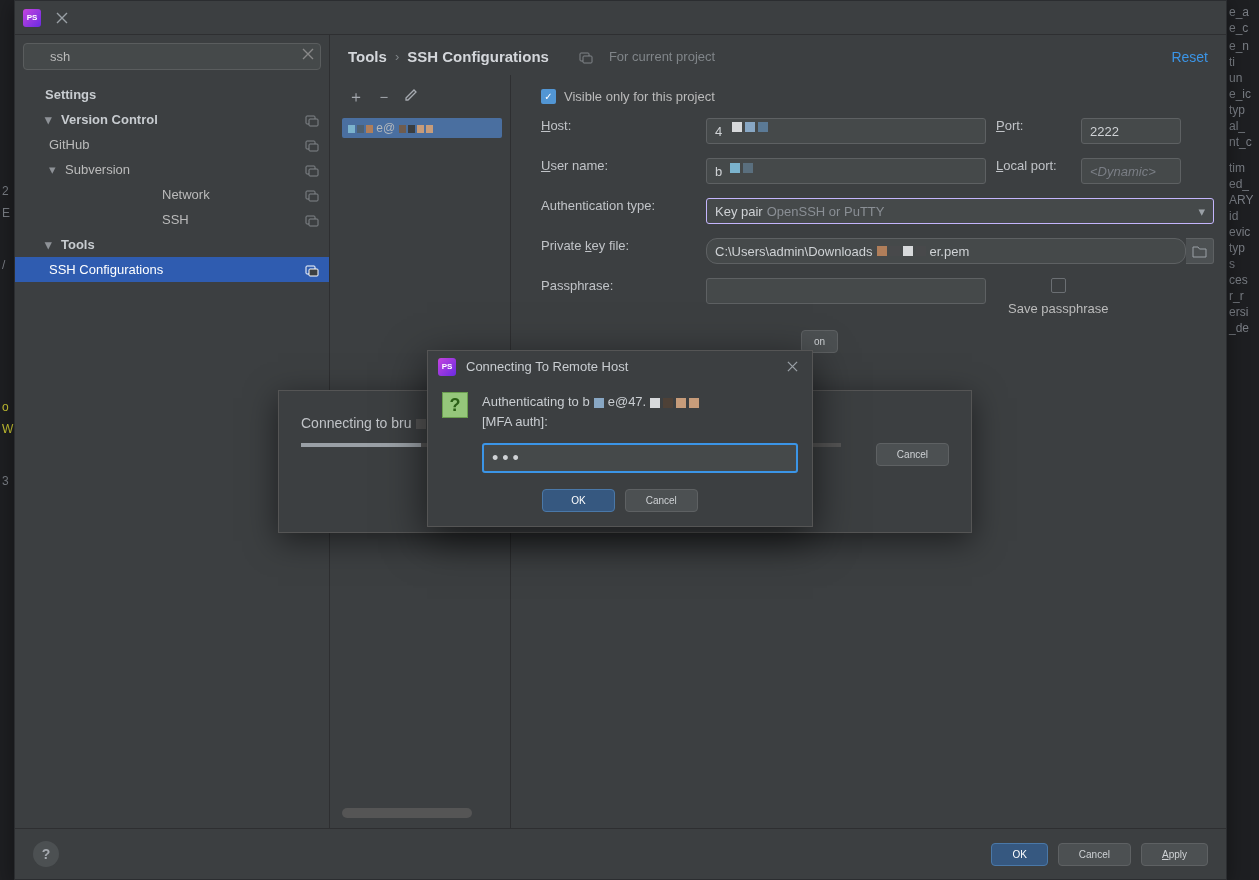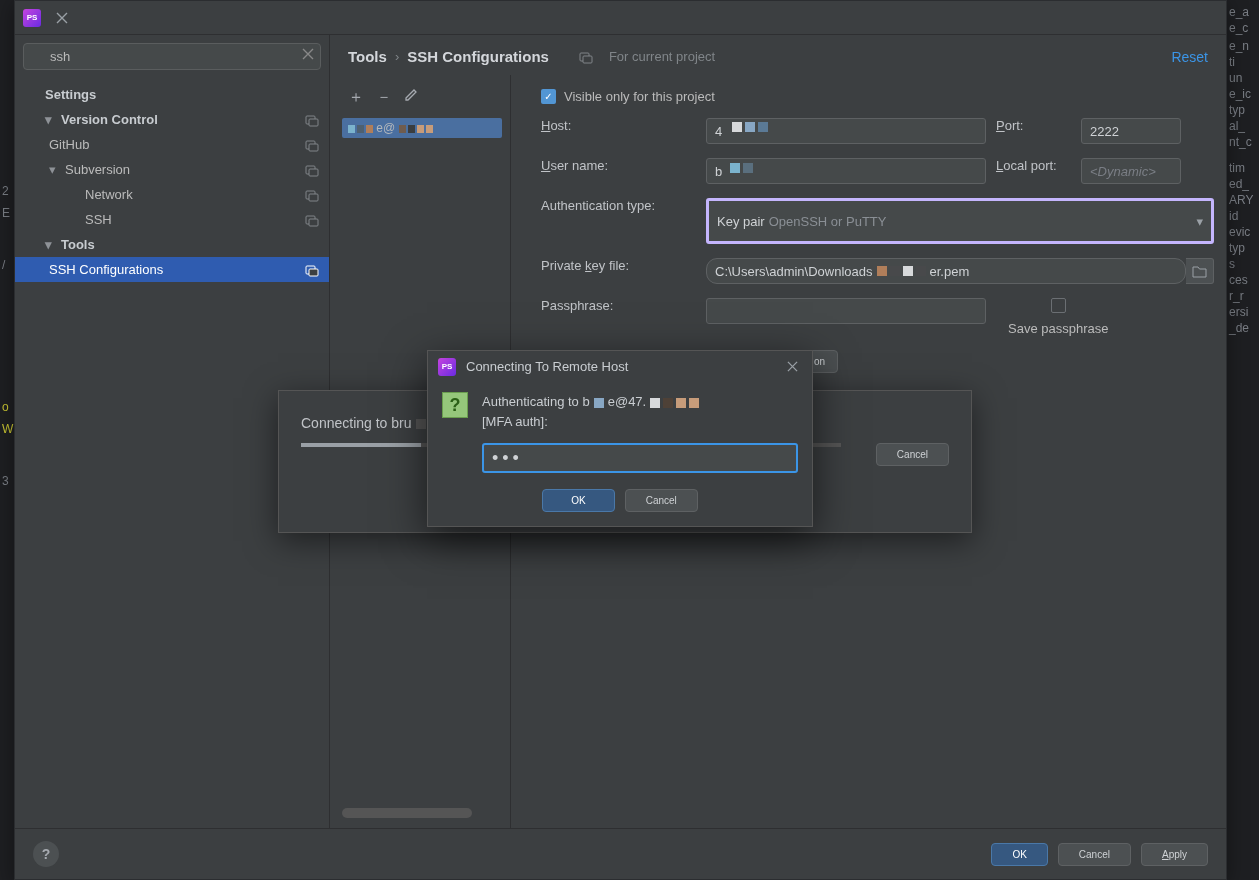--- a/index.html
+++ b/index.html
@@ -93,21 +93,21 @@
 
     .tree { flex:1; overflow:auto; padding-top: 4px; }
     .tree-item {
       display:flex; align-items:center;
       padding: 5px 10px 5px 12px;
       cursor: pointer;
       position: relative;
     }
     .tree-item.level1 { padding-left: 30px; font-weight: 600; color:#c8ccd0; }
     .tree-item.level2 { padding-left: 34px; }
-    .tree-item.level3 { padding-left: 70px; }
+    .tree-item.level3 { padding-left: 104px; margin-left: 43px; }
     .tree-item .arrow { width: 12px; display:inline-block; margin-right:4px; color:#8e9297; }
     .tree-item .label { flex:1; }
     .tree-item.selected { background:#2f5cb0; color:#fff; }
     .tree-item.selected .proj-icon { color:#fff; }
     .proj-icon {
       color:#808589;
       width: 14px; height:14px;
       margin-left: 6px;
     }
 
@@ -158,22 +158,22 @@
     }
     .text-in.w-host { width:280px; }
     .text-in.w-port { width:100px; }
     .text-in::placeholder { color:#7a7e85; font-style:italic; }
     .port-label { width:75px; color:#c0c3c7; }
     .port-label .mn { text-decoration: underline; }
 
     .chk-row { display:flex; align-items:center; gap:8px; margin:14px 0; }
     .chk { width:15px; height:15px; background:#5296d4; border-radius:2px; display:inline-flex; align-items:center; justify-content:center; color:#fff; font-size:10px; }
     .select-in {
-      background:#45494a; border:3px solid #c4b5fd; color:#cfd2d5;
-      height:26px; padding:20px 8px; display:flex; align-items:center; border-radius:3px;
+      background:#45494a; border:1px solid #c4b5fd; color:#cfd2d5;
+      height:26px; padding:12px 8px; display:flex; align-items:center; border-radius:3px;
       flex:1; position:relative;
     }
     .select-in .hint { color:#8a8f95; margin-left:4px; }
     .select-in .dd { position:absolute; right:8px; color:#9aa0a6; }
     .file-in { display:flex; flex:1; }
     .file-in .text-in { flex:1; border-top-right-radius:0; border-bottom-right-radius:0;border-radius:11px; }
     .file-in .browse { width:28px; background:#4c5052; border:1px solid #5e6163; border-left:none; display:flex; align-items:center; justify-content:center; color:#9aa0a6; border-radius:0 3px 3px 0; cursor:pointer; }
     .save-chk { display:flex; align-items:center; gap:8px; margin-left:12px;flex-direction:column; }
     .chk-empty { width:15px; height:15px; border:1px solid #6b6f73; border-radius:2px; }
 

